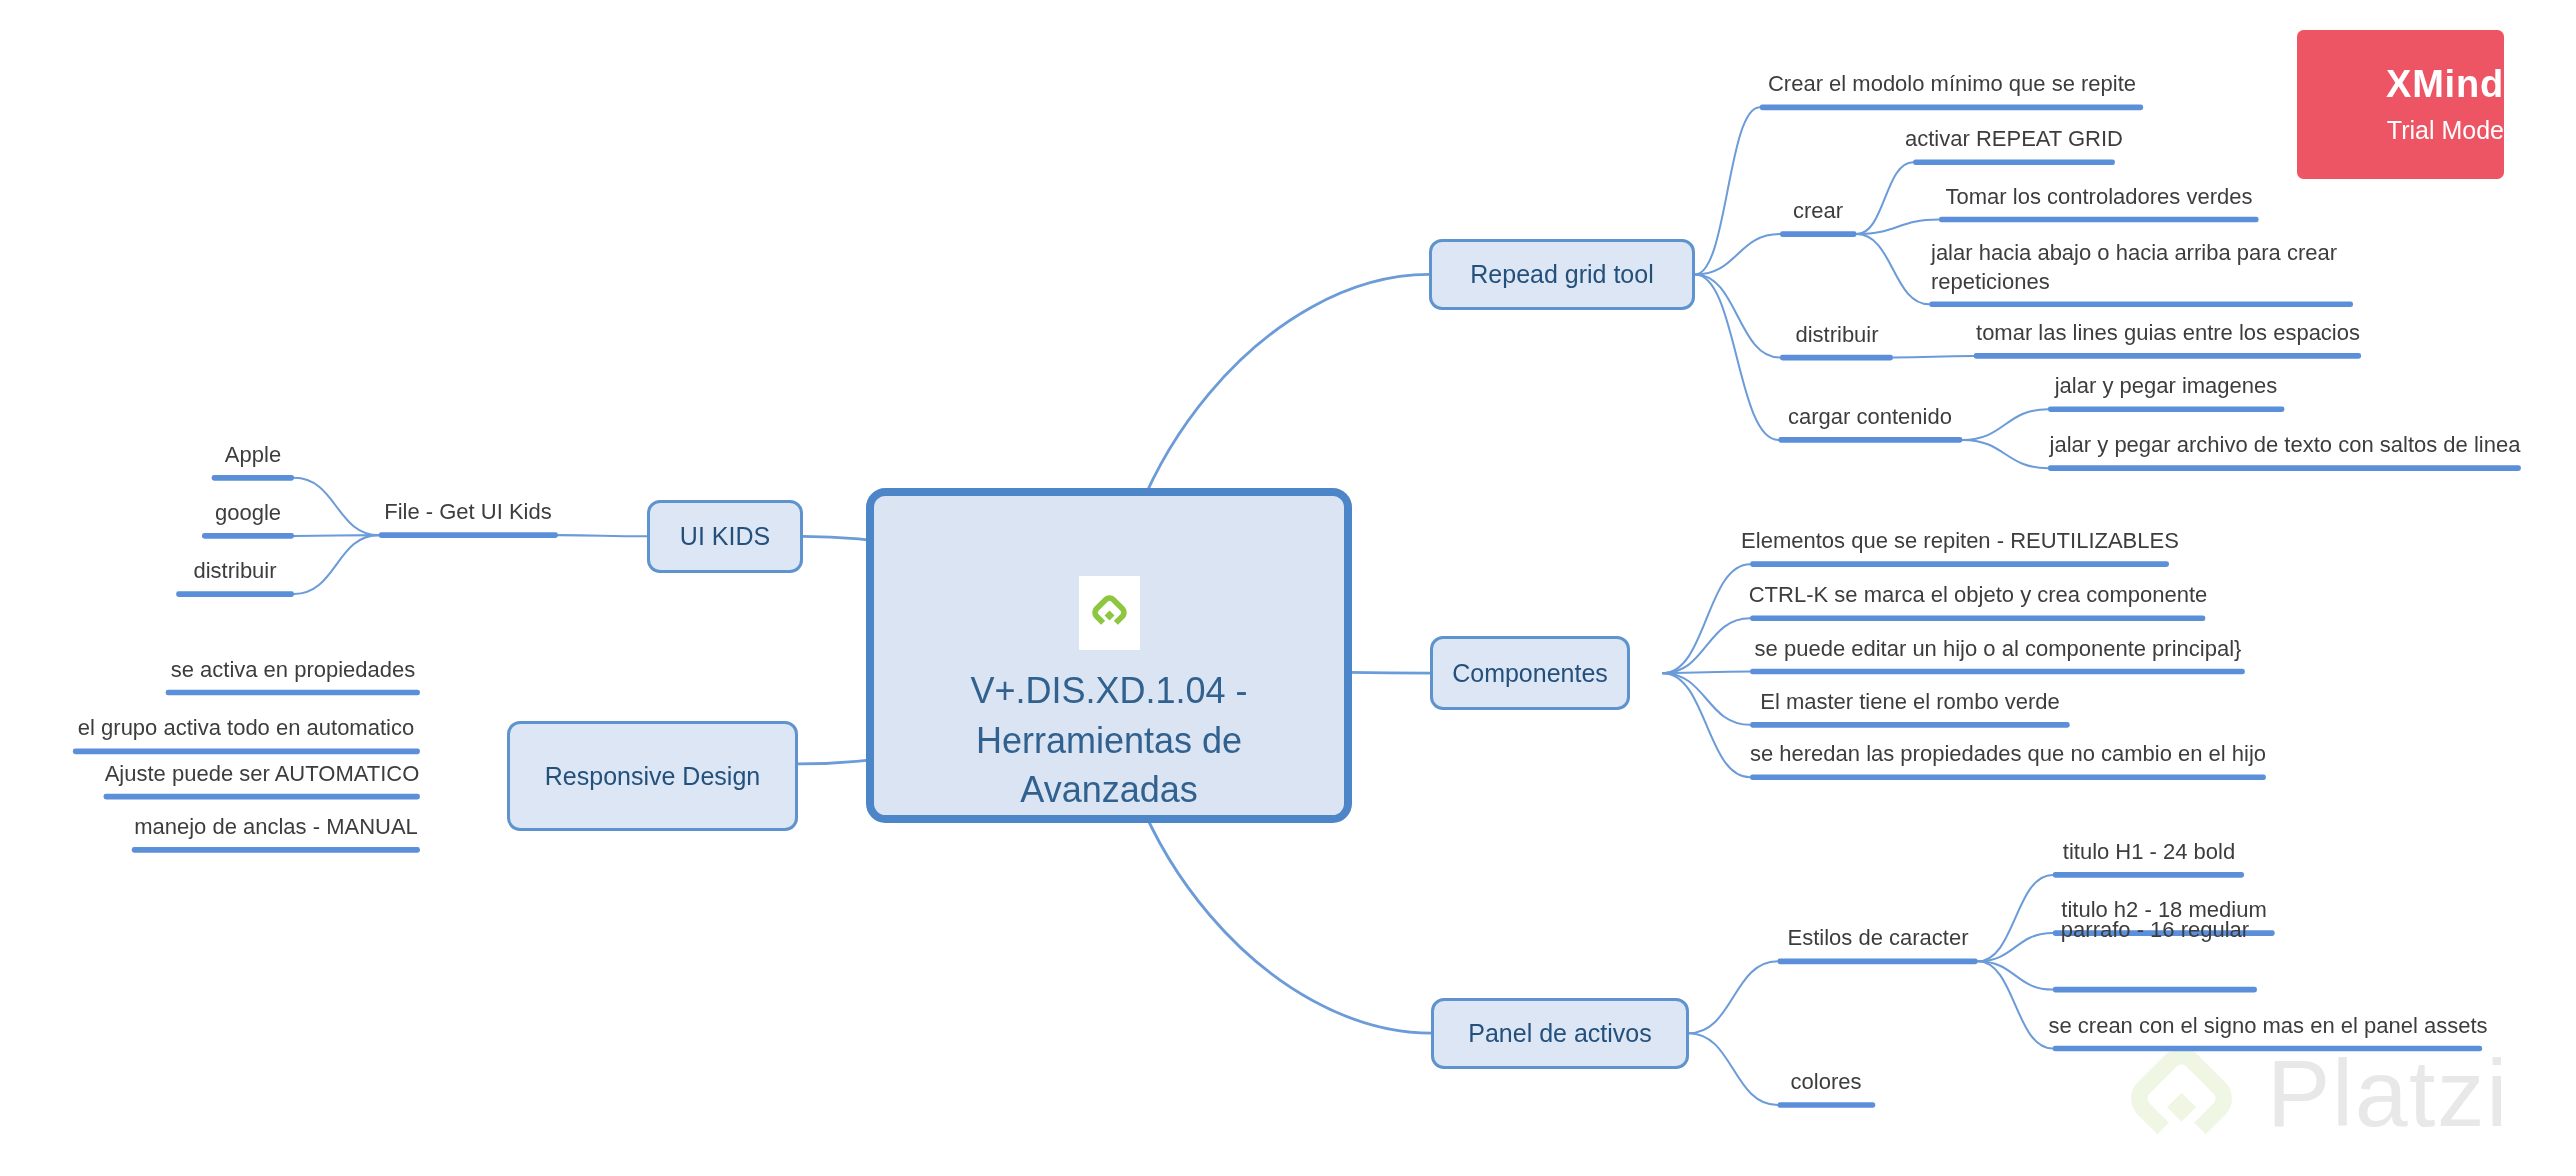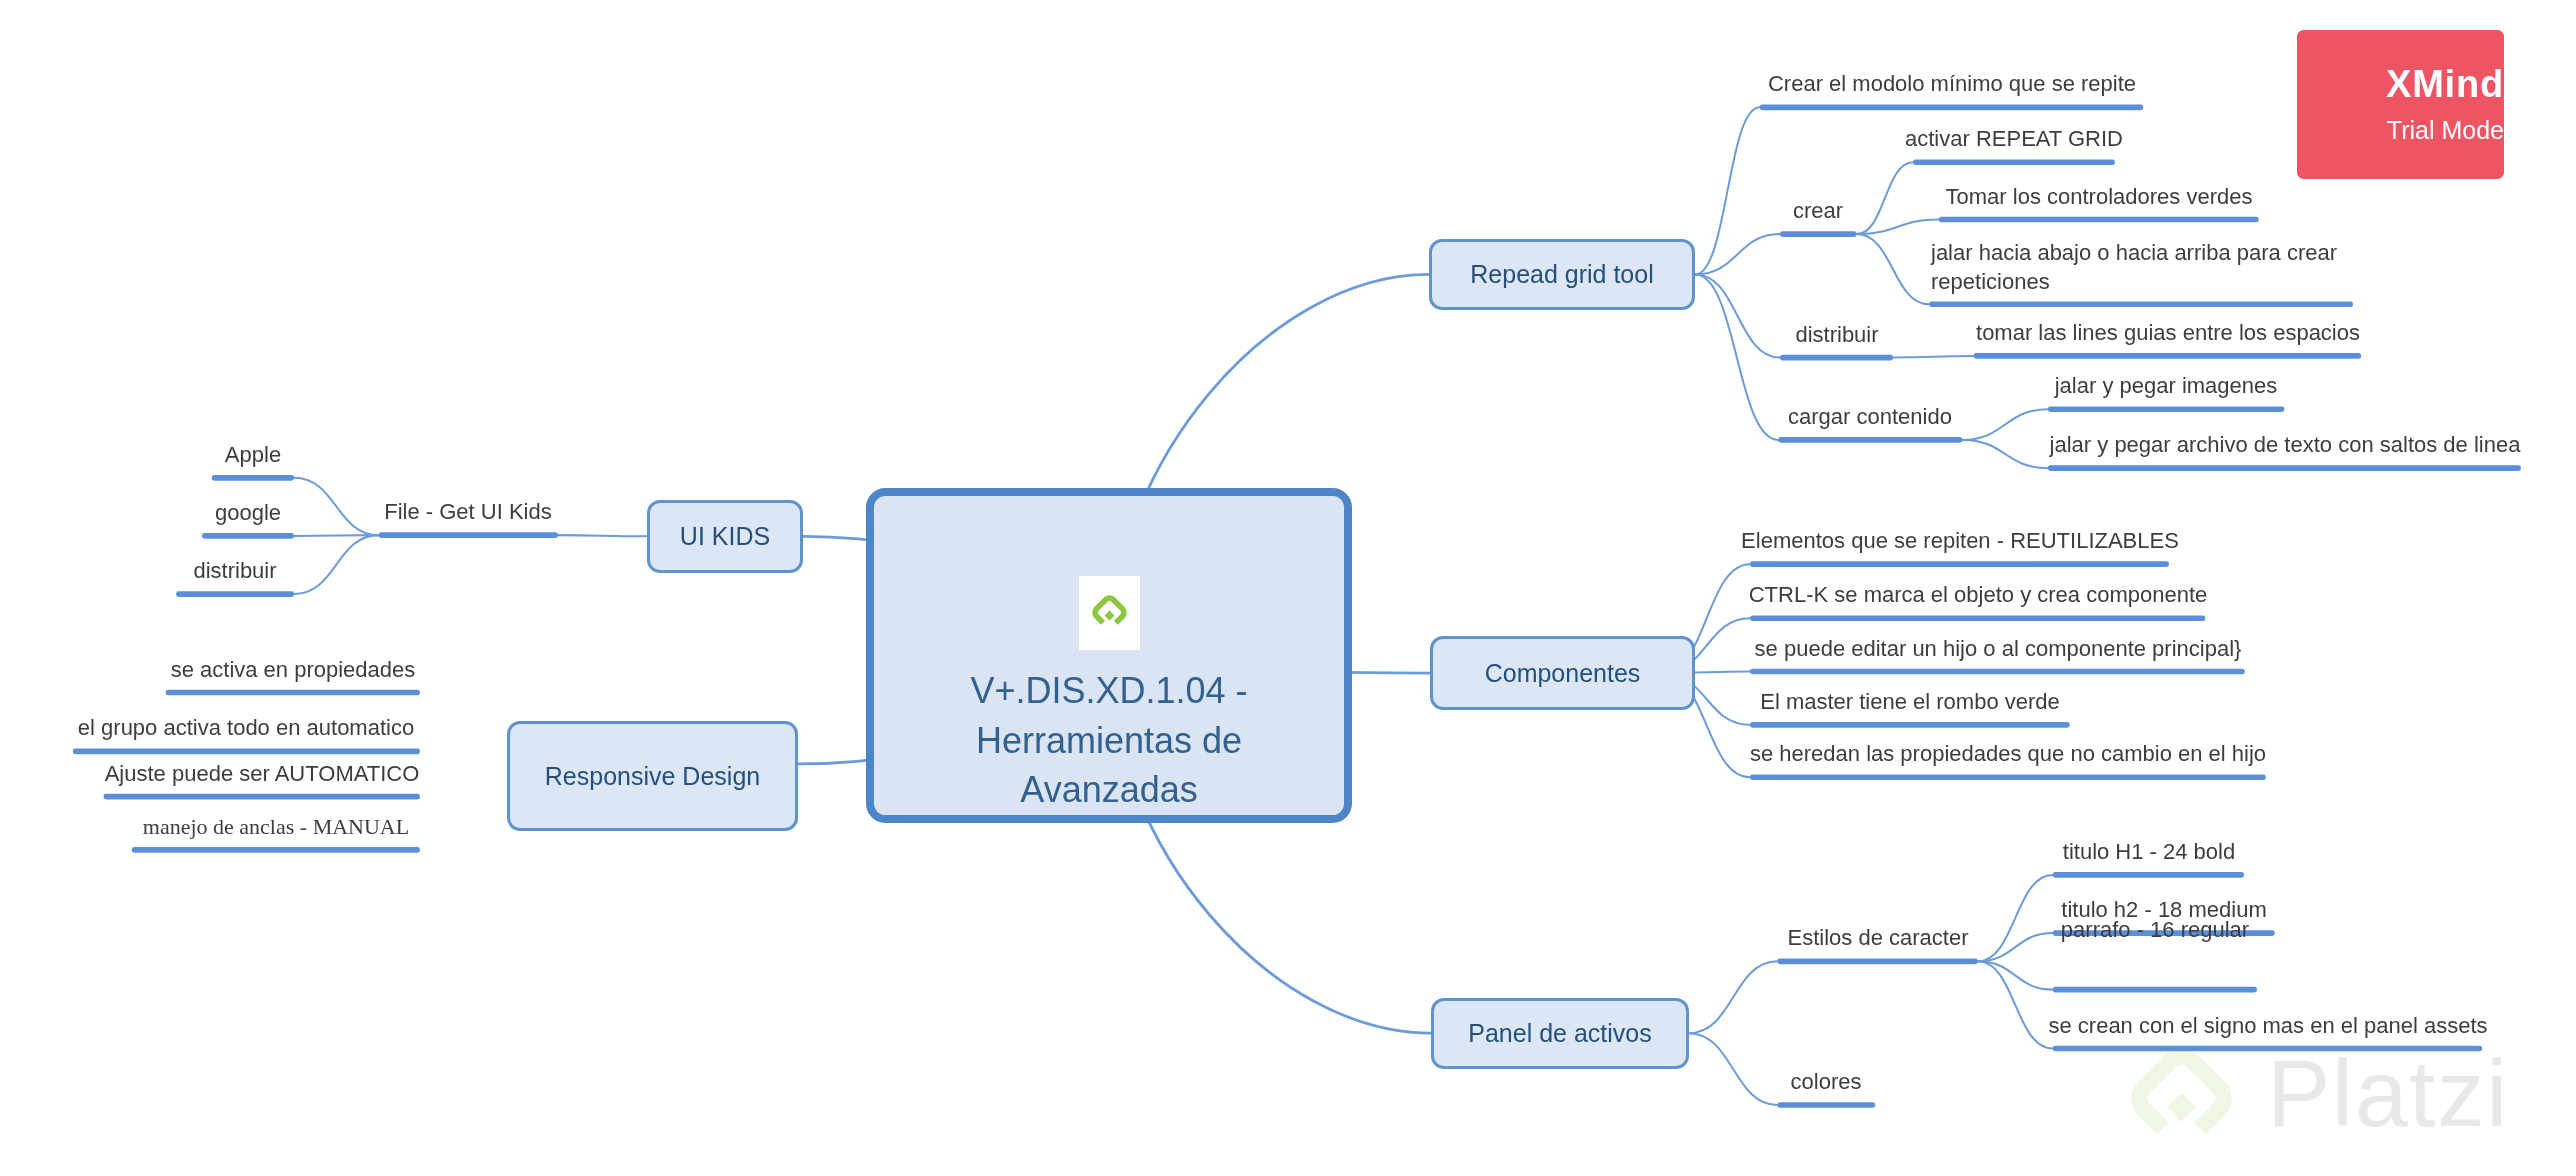--- a/index.html
+++ b/index.html
@@ -142,34 +142,34 @@
     </div>
     <div class="topic-box" style="left: 647px; top: 500px; width: 156px; height: 73px; align-items: center;">
       <div class="title">UI KIDS</div>
     </div>
     <div class="topic-box" style="left: 507px; top: 721px; width: 291px; height: 110px;">
       <div class="title">Responsive Design</div>
     </div>
     <div class="topic-box" style="left: 1429px; top: 239px; width: 266px; height: 71px;">
       <div class="title">Repead grid tool</div>
     </div>
-    <div class="topic-box" style="left: 1430px; top: 636px; width: 265px; height: 74px; text-align: right;">
+    <div class="topic-box" style="left: 1430px; top: 636px; width: 200px; height: 74px; text-align: right;">
       <div class="title">Componentes</div>
     </div>
     <div class="topic-box" style="left: 1431px; top: 998px; width: 258px; height: 71px;">
       <div class="title">Panel de activos</div>
     </div>
     <div class="leaf-label" style="left: 253px; top: 470px;">Apple</div>
     <div class="leaf-label" style="left: 248px; top: 528px;">google</div>
     <div class="leaf-label" style="left: 235px; top: 586px;">distribuir</div>
     <div class="leaf-label" style="left: 468px; top: 527px;">File - Get UI Kids</div>
     <div class="leaf-label" style="left: 293px; top: 685px;">se activa en propiedades</div>
     <div class="leaf-label" style="left: 246px; top: 743px;">el grupo activa todo en automatico</div>
     <div class="leaf-label" style="left: 262px; top: 789px;">Ajuste puede ser AUTOMATICO</div>
-    <div class="leaf-label" style="left: 276px; top: 842px; font-family: Liberation Serif, serif;">manejo de anclas - MANUAL</div>
+    <div class="leaf-label" style="left: 276px; top: 842px;">manejo de anclas - MANUAL</div>
     <div class="leaf-label" style="left: 1952px; top: 99px;">Crear el modolo mínimo que se repite</div>
     <div class="leaf-label" style="left: 1818px; top: 226px;">crear</div>
     <div class="leaf-label" style="left: 2014px; top: 154px;">activar REPEAT GRID</div>
     <div class="leaf-label" style="left: 2099px; top: 212px;">Tomar los controladores verdes</div>
     <div class="leaf-label wrap" style="left: 2141px; top: 296px; width: 420px;">jalar hacia abajo o hacia arriba para crear repeticiones</div>
     <div class="leaf-label" style="left: 1837px; top: 350px;">distribuir</div>
     <div class="leaf-label" style="left: 2168px; top: 348px;">tomar las lines guias entre los espacios</div>
     <div class="leaf-label" style="left: 1870px; top: 432px;">cargar contenido</div>
     <div class="leaf-label" style="left: 2166px; top: 401px;">jalar y pegar imagenes</div>
     <div class="leaf-label" style="left: 2285px; top: 460px;">jalar y pegar archivo de texto con saltos de linea</div>

